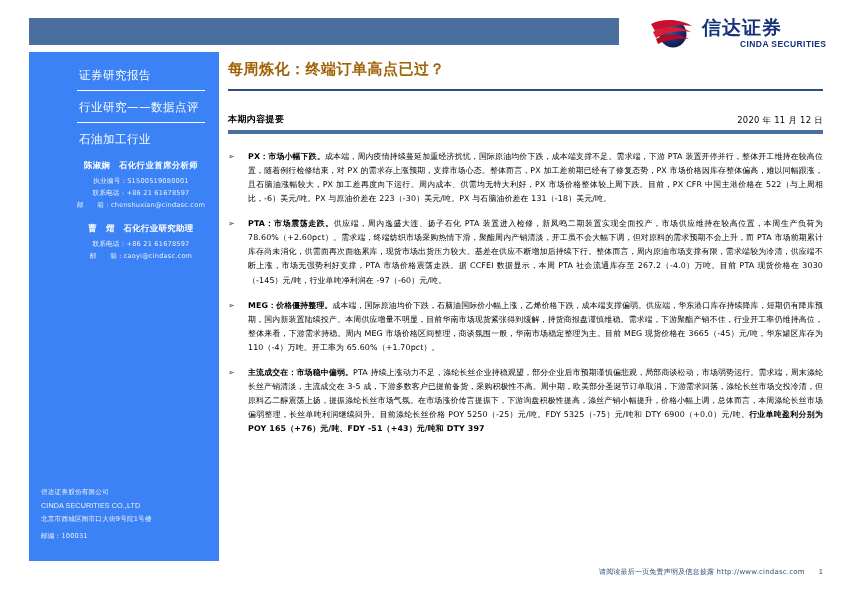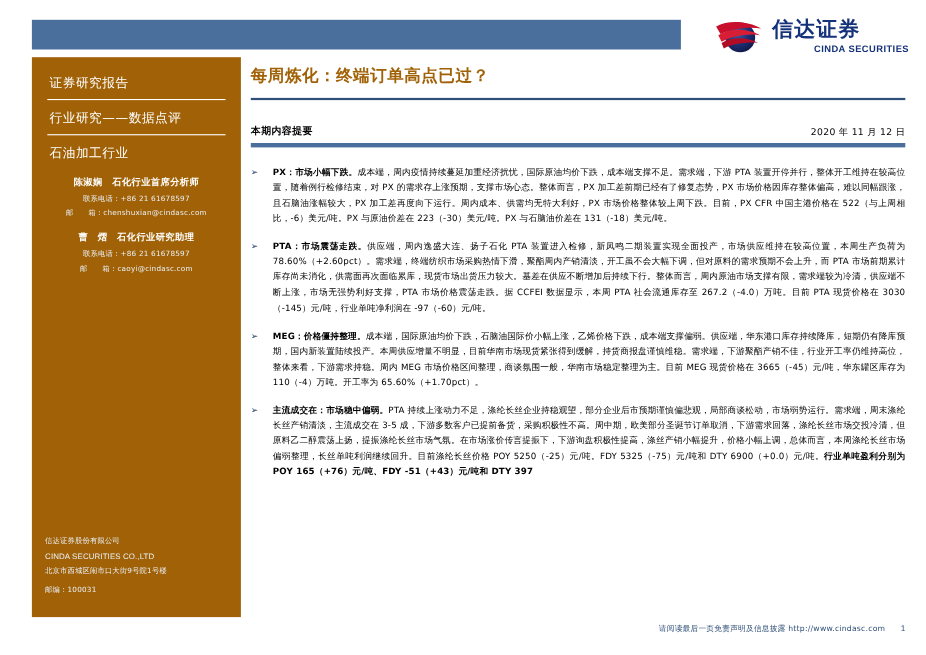--- a/index.html
+++ b/index.html
@@ -69,22 +69,23 @@
     margin-left: 38px;
   }
 
   
   .sidebar {
     position: absolute;
     left: 29px;
     top: 52px;
     width: 190px;
     height: 509px;
-    background: #a16207;
+    background: #3b82f6;
     color: #ffffff;
+    padding-left: 34px;
   }
   .sb-tabs {
     padding: 7px 14px 0 14px;
   }
   .sb-tab {
     font-family: "DejaVu Sans", sans-serif;
     font-size: 11.5px;
     color: #ffffff;
     padding: 9px 2px 7px 2px;
     border-bottom: 1px solid #ffffff;
@@ -266,20 +267,21 @@
 
     <div class="sb-tabs">
       <div class="sb-tab">证券研究报告</div>
       <div class="sb-tab">行业研究——数据点评</div>
       <div class="sb-tab">石油加工行业</div>
     </div>
 
     <div class="sb-analysts">
       <div class="an-block">
         <div class="an-name">陈淑娴　石化行业首席分析师</div>
+        <div class="an-line">执业编号：S1500519080001</div>
         <div class="an-line">联系电话：+86 21 61678597</div>
         <div class="an-line">邮　　箱：chenshuxian@cindasc.com</div>
       </div>
       <div class="an-block">
         <div class="an-name">曹　熠　石化行业研究助理</div>
         <div class="an-line">联系电话：+86 21 61678597</div>
         <div class="an-line">邮　　箱：caoyi@cindasc.com</div>
       </div>
     </div>
 

